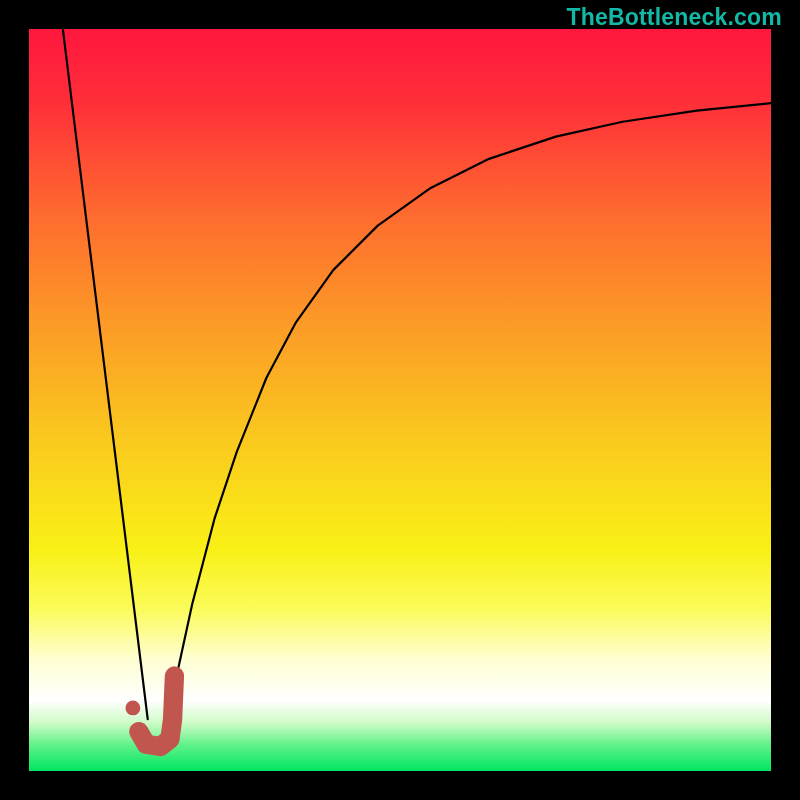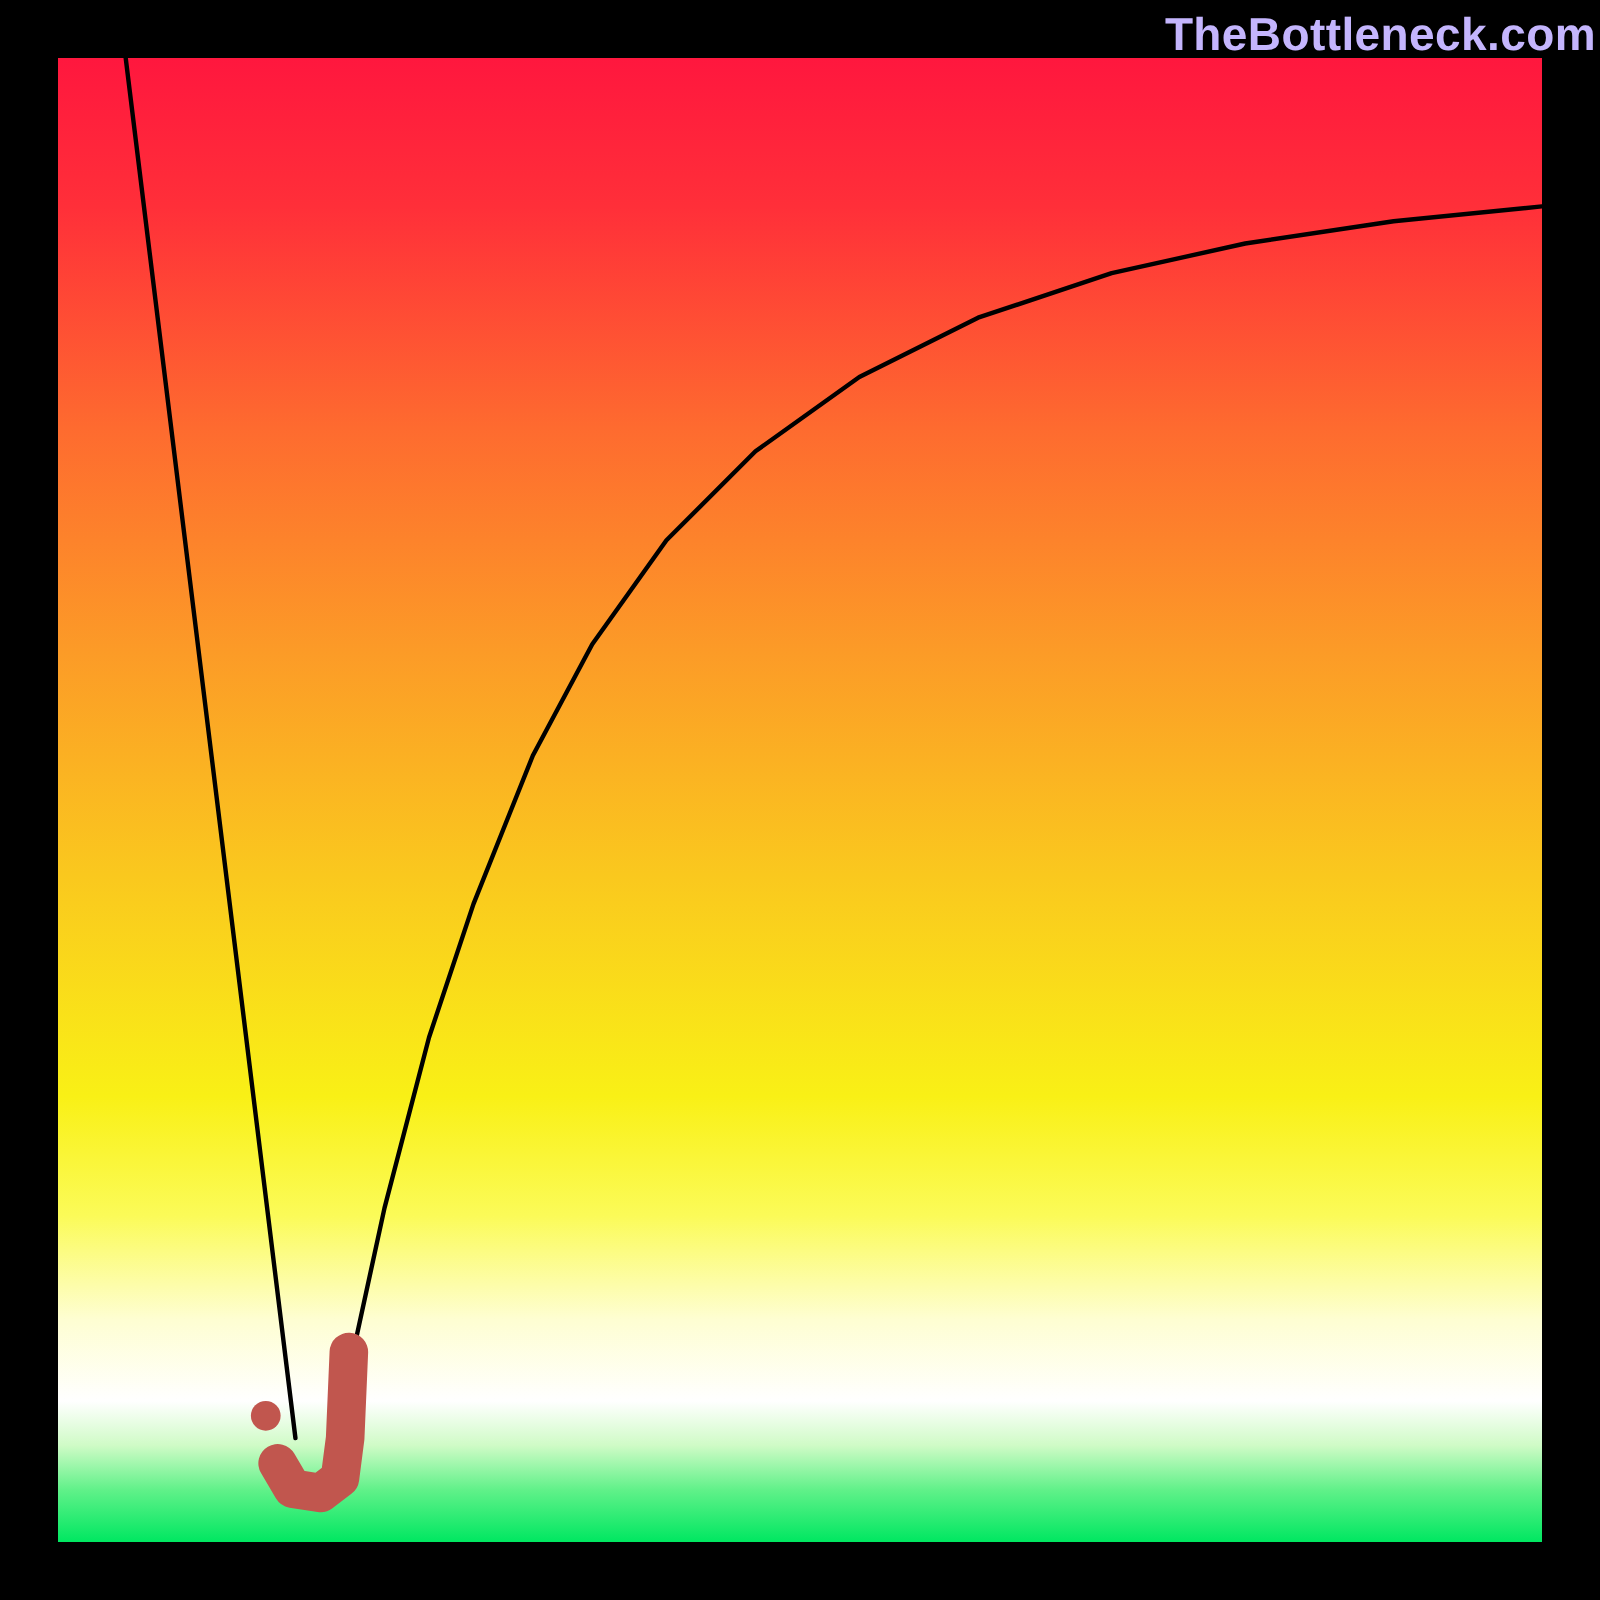--- a/index.html
+++ b/index.html
@@ -20,22 +20,22 @@
     position: absolute;
     left: 29px;
     top: 29px;
     width: 742px;
     height: 742px;
     overflow: hidden;
   }
   .watermark {
     position: absolute;
     top: 4px;
-    right: 2px;
-    color: #c4b5fd;
+    right: 18px;
+    color: #14b8a6;
     font-family: Arial, Helvetica, sans-serif;
     font-size: 23px;
     font-weight: bold;
     letter-spacing: 0.2px;
   }
   svg {
     display: block;
     position: absolute;
     left: 0;
     top: 0;

